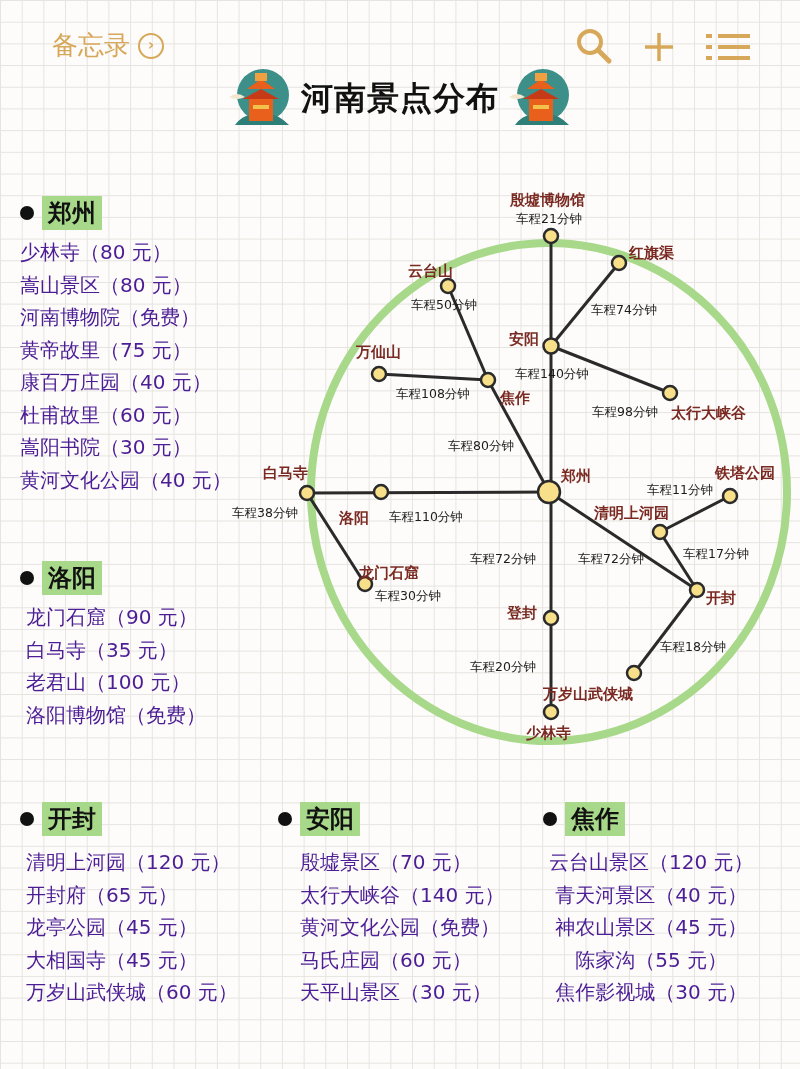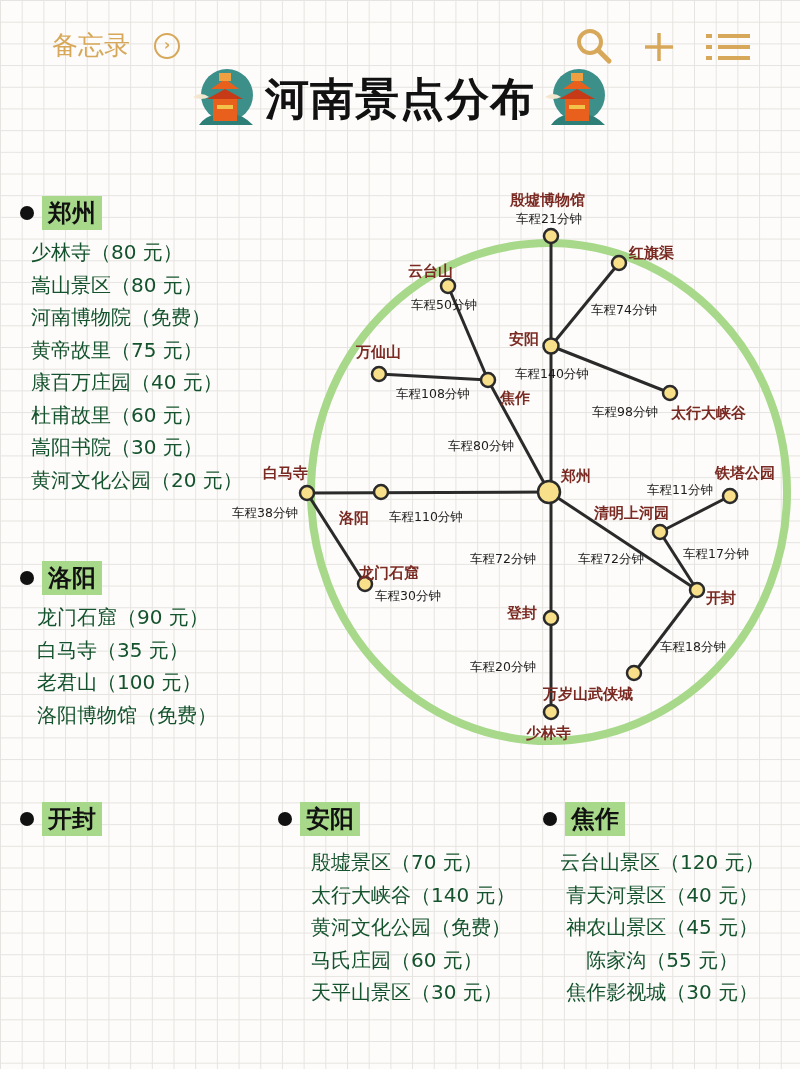--- a/index.html
+++ b/index.html
@@ -7,31 +7,31 @@
     width:800px;height:1069px;overflow:hidden;position:relative;
     background-color:#fdfcfa;
     background-image:
       linear-gradient(to right, #e6e4e0 1px, transparent 1px),
       linear-gradient(to bottom, #e6e4e0 1px, transparent 1px);
     background-size:21.7px 21.7px;
     font-family:"DejaVu Sans","Liberation Sans",sans-serif;
     color:#1b1b1b;
   }
   .topbar{position:absolute;top:24px;left:0;width:800px;height:44px;}
-  .back{position:absolute;left:52px;top:4px;display:flex;align-items:center;gap:24px;color:#d7a85a;font-size:26px;cursor:pointer;}
+  .back{position:absolute;left:52px;top:4px;display:flex;align-items:center;gap:8px;color:#d7a85a;font-size:26px;cursor:pointer;}
   .back .chev{width:22px;height:22px;border:2.5px solid #d7a85a;border-radius:50%;display:flex;align-items:center;justify-content:center;font-size:15px;font-weight:bold;line-height:1;}
   .tool{position:absolute;top:2px;cursor:pointer;}
   .title-wrap{position:absolute;top:66px;left:0;width:800px;height:66px;display:flex;justify-content:center;align-items:center;gap:6px;}
-  .title{font-size:44px;font-weight:bold;color:#111;letter-spacing:1px;}
+  .title{font-size:32px;font-weight:bold;color:#111;letter-spacing:1px;}
   .section{position:absolute;}
   .sec-head{display:flex;align-items:center;gap:8px;height:34px;}
   .dot{width:14px;height:14px;border-radius:50%;background:#111;}
   .tag{background:#a8d88a;padding:0 6px;font-size:24px;font-weight:bold;line-height:34px;height:34px;color:#111;}
   .items{margin-top:6px;}
-  .item{font-size:20px;line-height:32.5px;white-space:nowrap;color:#14532d;margin-left:11px;}
+  .item{font-size:20px;line-height:32.5px;white-space:nowrap;color:#4c1d95;}
   .map{position:absolute;left:0;top:0;width:800px;height:1069px;pointer-events:none;}
   .map text{font-family:"DejaVu Sans","Liberation Sans",sans-serif;}
   .lbl{font-size:15px;font-weight:bold;fill:#7a2a22;}
   .dur{font-size:12.5px;fill:#1b1b1b;}
 </style>
 </head>
 <body>
 
 <div class="topbar">
   <div class="back">
@@ -170,41 +170,48 @@
     <span class="tag">郑州</span>
   </div>
   <div class="items">
     <div class="item">少林寺（80 元）</div>
     <div class="item">嵩山景区（80 元）</div>
     <div class="item">河南博物院（免费）</div>
     <div class="item">黄帝故里（75 元）</div>
     <div class="item">康百万庄园（40 元）</div>
     <div class="item">杜甫故里（60 元）</div>
     <div class="item">嵩阳书院（30 元）</div>
-    <div class="item">黄河文化公园（20 元）</div>
+    <div class="item">黄河文化公园（40 元）</div>
   </div>
 </div>
 
 <div class="section" style="left:20px;top:561px;">
   <div class="sec-head">
     <span class="dot"></span>
     <span class="tag">洛阳</span>
   </div>
   <div class="items" style="margin-left:6px;">
     <div class="item">龙门石窟（90 元）</div>
     <div class="item">白马寺（35 元）</div>
     <div class="item">老君山（100 元）</div>
     <div class="item">洛阳博物馆（免费）</div>
   </div>
 </div>
 
 <div class="section" style="left:20px;top:802px;">
   <div class="sec-head">
     <span class="dot"></span>
     <span class="tag">开封</span>
+  </div>
+  <div class="items" style="margin-left:6px;margin-top:10px;">
+    <div class="item">清明上河园（120 元）</div>
+    <div class="item">开封府（65 元）</div>
+    <div class="item">龙亭公园（45 元）</div>
+    <div class="item">大相国寺（45 元）</div>
+    <div class="item">万岁山武侠城（60 元）</div>
   </div>
 </div>
 
 <div class="section" style="left:278px;top:802px;">
   <div class="sec-head">
     <span class="dot"></span>
     <span class="tag">安阳</span>
   </div>
   <div class="items" style="margin-left:6px;margin-top:10px;padding-left:16px;">
     <div class="item">殷墟景区（70 元）</div>

